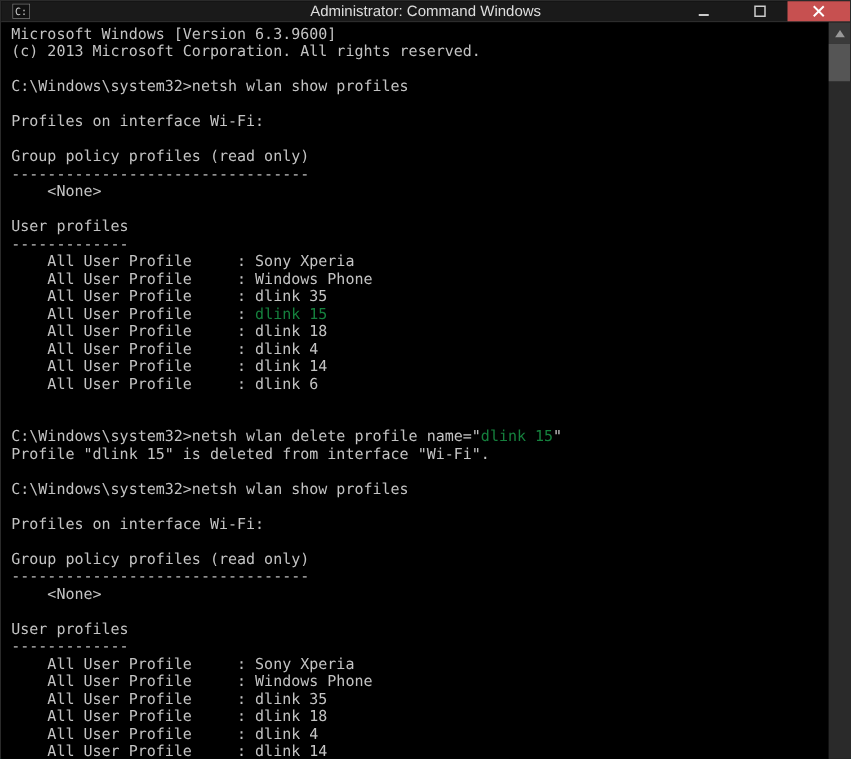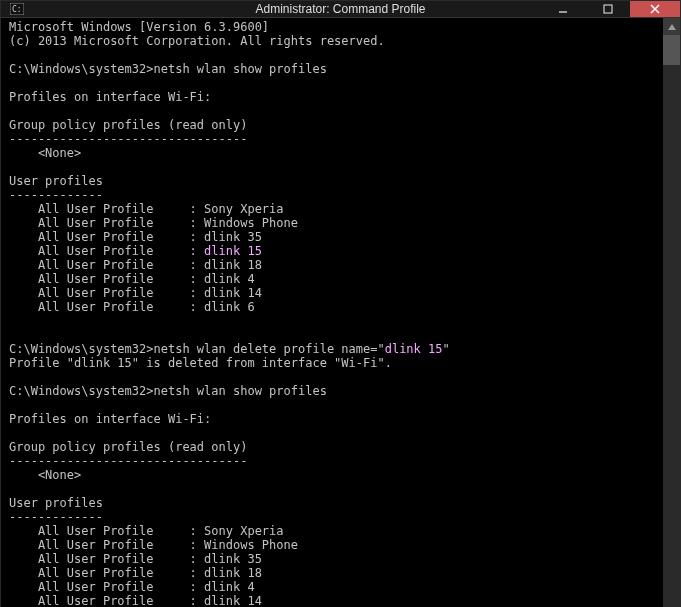--- a/index.html
+++ b/index.html
@@ -103,35 +103,35 @@
       background: #2a2a2a;
       position: relative;
     }
     .sb-thumb {
       width: 100%;
       height: 30px;
       background: #555;
       position: absolute;
       top: 0;
     }
-    .hl { color: #f0abfc; }
+    .hl { color: #15803d; }
     .dash-underline { color: #c3c3c3; }
   </style>
 </head>
 <body>
 
 <div class="window">
   <div class="titlebar">
     <span class="title-icon">
       <svg width="14" height="12" viewBox="0 0 14 12">
         <rect x="0" y="0" width="14" height="12" fill="#111" stroke="#888" stroke-width="1"></rect>
         <text x="2" y="9" font-size="8" fill="#ccc" font-family="monospace">C:</text>
       </svg>
     </span>
-    <span class="title-text">Administrator: Command Profile</span>
+    <span class="title-text">Administrator: Command Windows</span>
     <div class="window-controls">
       <div class="win-btn">
         <svg width="10" height="10">
             <line x1="1" y1="8" x2="9" y2="8" stroke="#ccc" stroke-width="1.5"></line>
           </svg>
       </div>
       <div class="win-btn">
         <svg width="10" height="10">
             <rect x="1" y="1" width="8" height="8" fill="none" stroke="#ccc" stroke-width="1.2"></rect>
           </svg>

